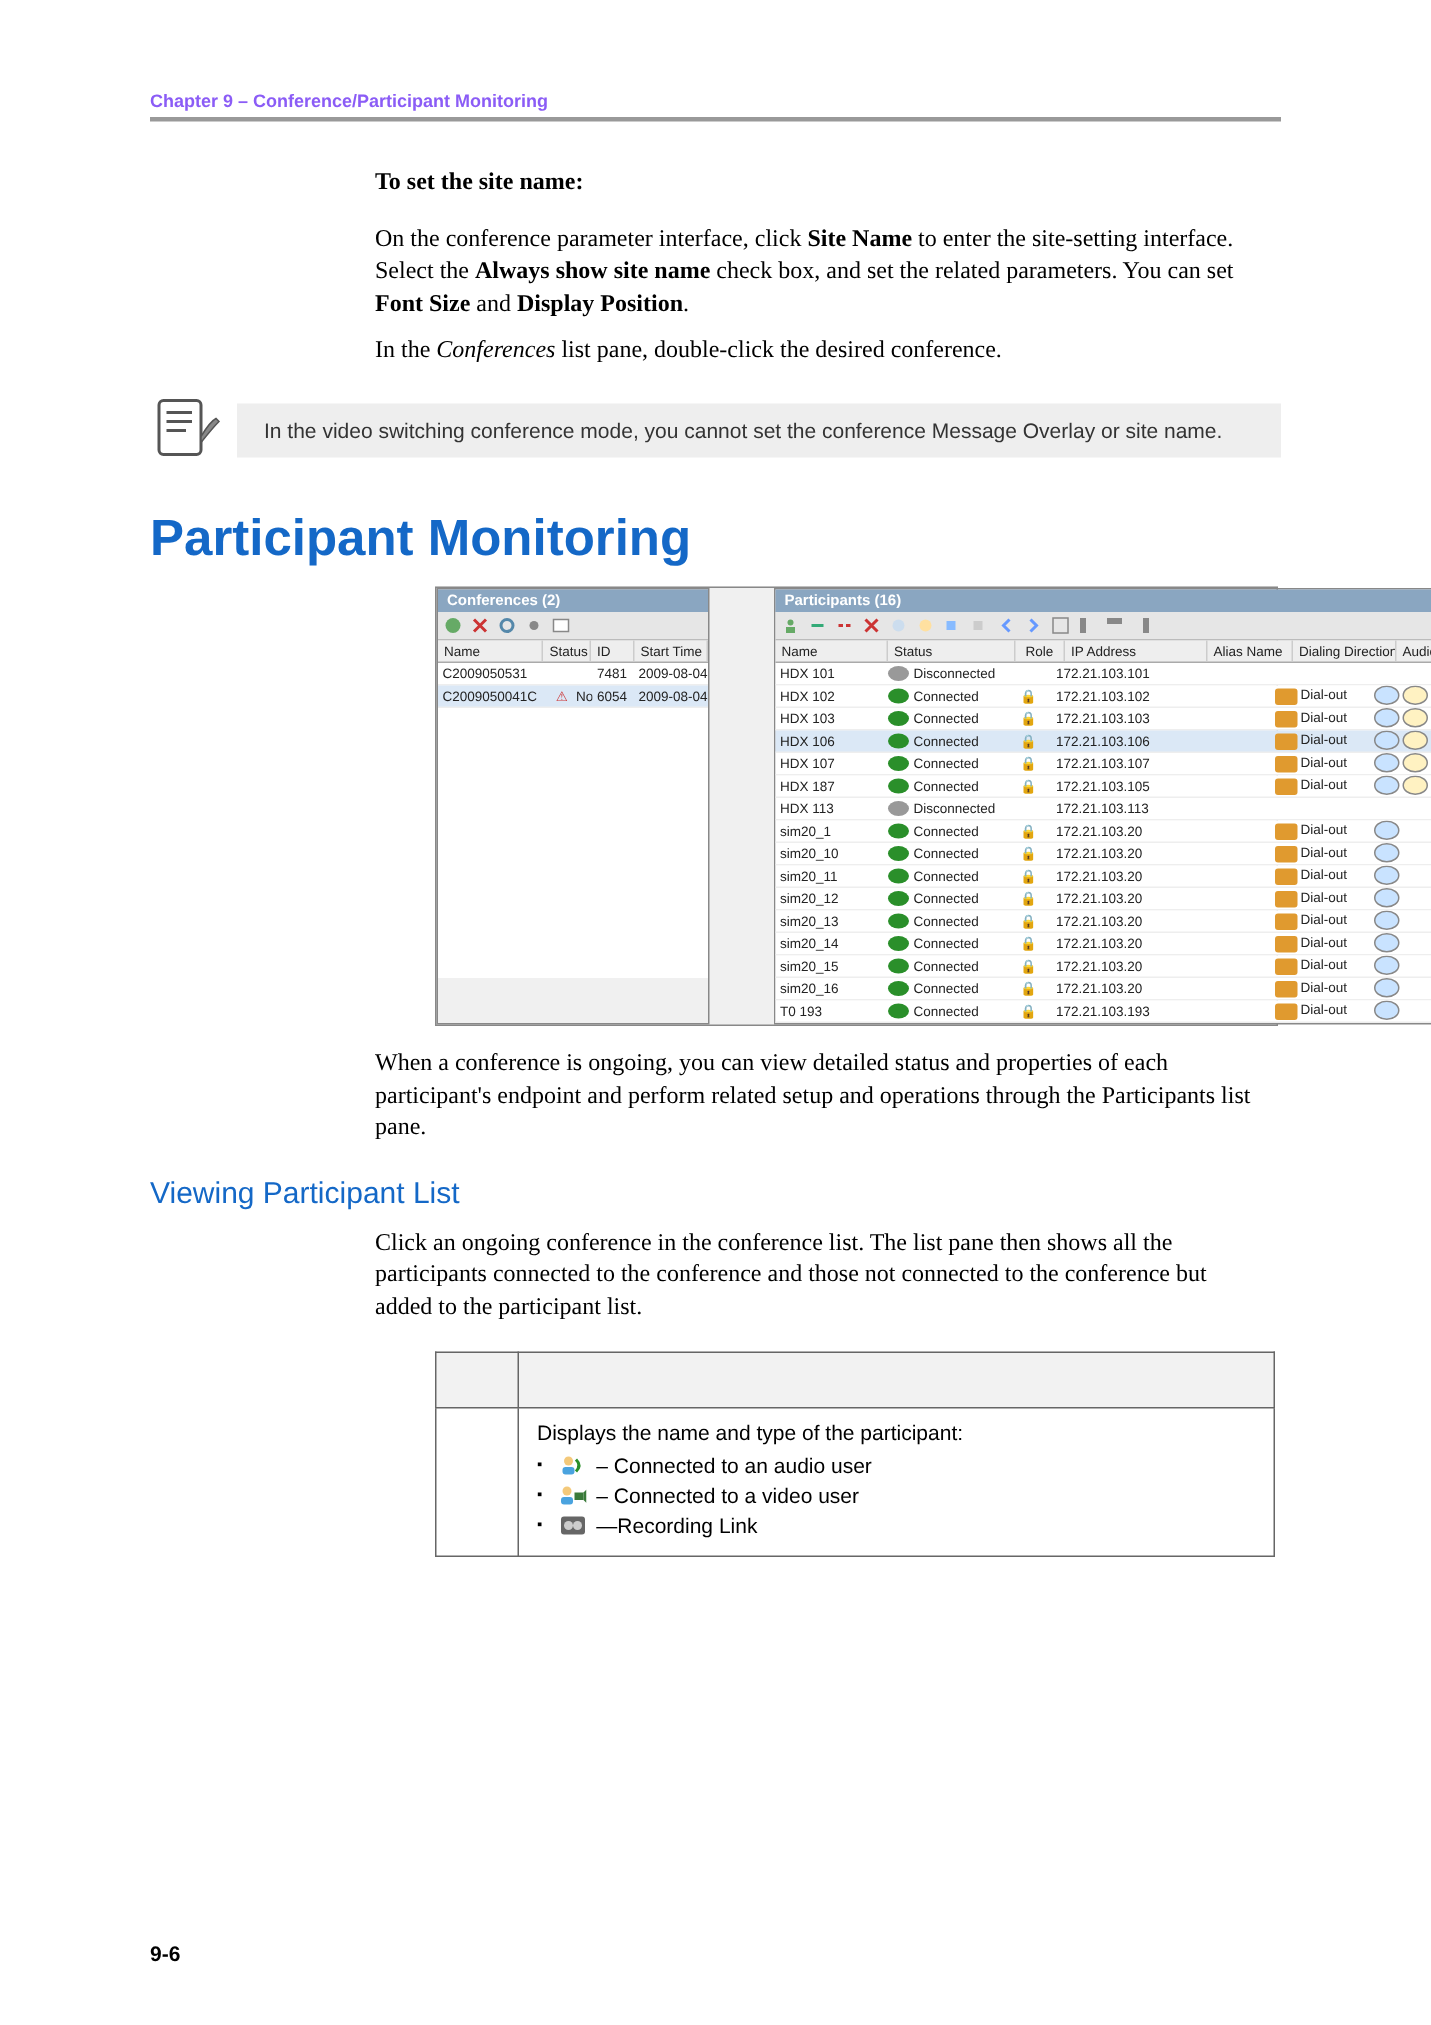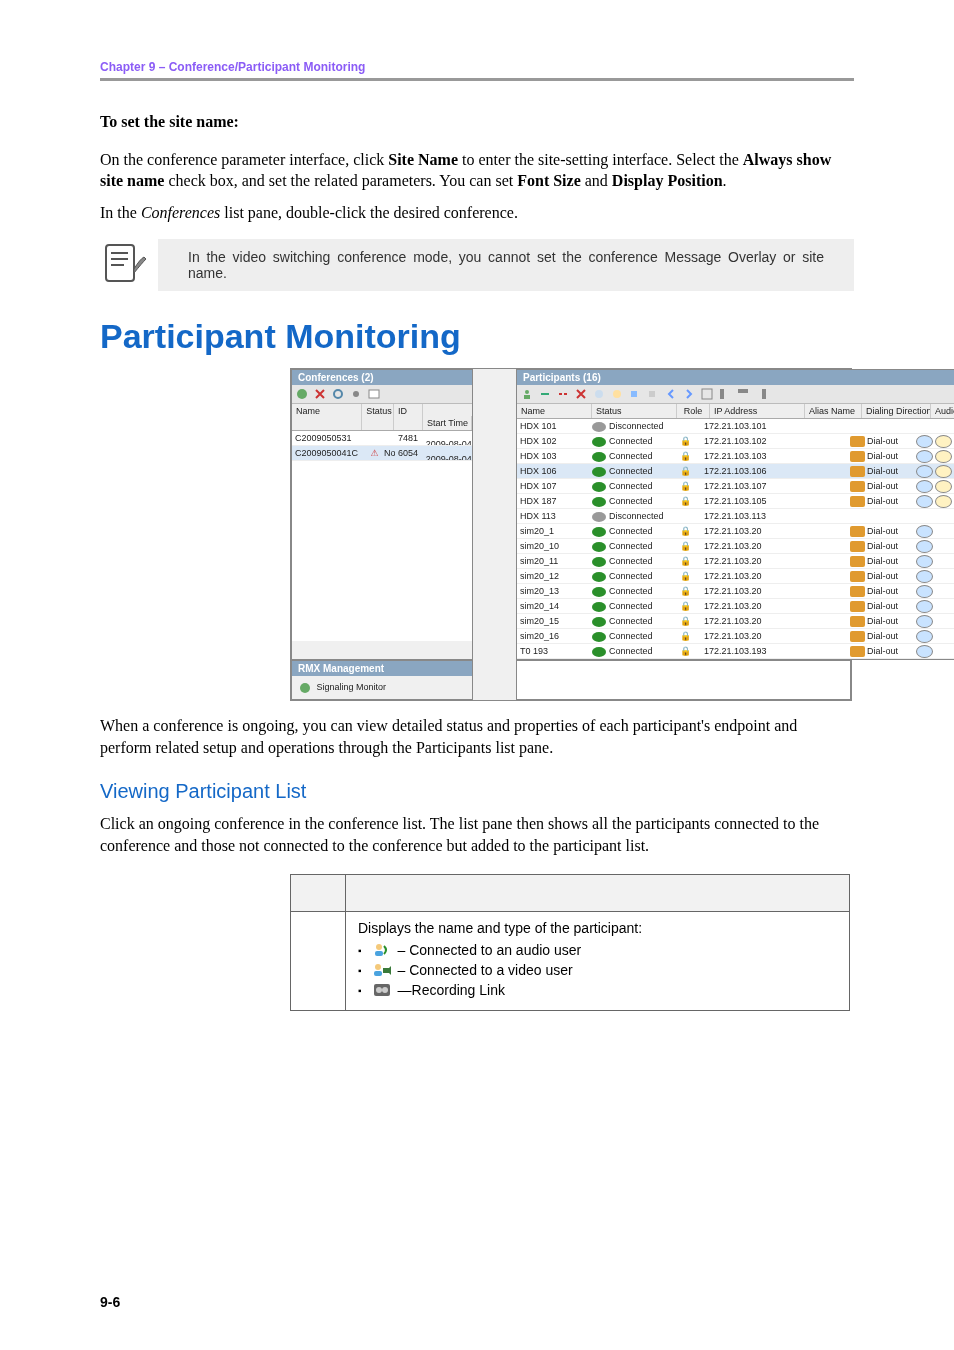--- a/index.html
+++ b/index.html
@@ -1,47 +1,47 @@
 <!DOCTYPE html>
 <html><head>
 <meta charset="utf-8">
 <style>
   html,body{margin:0;padding:0;background:#fff;color:#000;font-family:"Times New Roman",serif;}
   body{width:954px;height:1350px;position:relative;}
   .page{padding:60px 100px 0 100px;}
   .chapter-bar{font-family:Arial,Helvetica,sans-serif;font-size:12px;font-weight:bold;color:#8b5cf6;}
   .hr{border:0;border-top:3px solid #999;margin:4px 0 30px 0;}
-  .body-block{margin-right:20px;font-size:16px;line-height:1.35;}
+  .body-block{margin-left:150px;margin-right:20px;font-size:16px;line-height:1.35;}
   .bold-lead{font-weight:bold;}
   .indent-p{margin:10px 0 10px 0;}
   .ital{font-style:italic;}
   .note-row{display:flex;align-items:center;margin:16px 0 24px 0;}
   .note-icon{width:58px;flex:0 0 58px;}
   .note-icon svg{width:48px;height:48px;}
-  .note-text{flex:1;background:#eee;padding:10px 30px;font-family:Arial,Helvetica,sans-serif;font-size:14px;color:#333;text-align:justify;}
+  .note-text{flex:1;background:#eee;padding:10px 18px;font-family:Arial,Helvetica,sans-serif;font-size:14px;color:#333;text-align:justify;}
   h1.section-title{font-family:Arial,Helvetica,sans-serif;color:#1468c7;font-size:34px;font-weight:bold;margin:26px 0 12px 0;}
   h2.sub-title{font-family:Arial,Helvetica,sans-serif;color:#1468c7;font-size:20px;font-weight:normal;margin:22px 0 8px 0;}
   
   .app-screenshot{width:560px;margin:6px 0 14px 190px;border:1px solid #888;font-family:Tahoma,Arial,sans-serif;font-size:10px;color:#222;background:#f0f0f0;}
   .app-row{display:flex;gap:43px;}
   .pane{border:1px solid #888;}
   .pane-head{background:#8aa6c1;color:#fff;font-weight:bold;padding:2px 6px;font-size:10px;}
   .toolbar{display:flex;gap:6px;padding:3px 4px;background:#e6e6e6;border-bottom:1px solid #bbb;}
   .tb-ico{width:12px;height:12px;display:inline-block;}
   .col-head{background:#eee;border-bottom:1px solid #aaa;font-size:9px;display:flex;}
   .col-head span{padding:2px 4px;border-right:1px solid #ccc;overflow:hidden;white-space:nowrap;}
   .conf-pane{width:180px;flex:0 0 180px;}
   .part-pane{flex:1;}
   .row{display:flex;font-size:9px;border-bottom:1px solid #eee;background:#fff;align-items:center;height:14px;overflow:hidden;}
   .row.sel{background:#dbe8f6;}
   .row span{padding:1px 3px;overflow:hidden;white-space:nowrap;}
   .c-name{width:92px;}
   .c-status{width:34px;}
   .c-id{width:30px;}
-  .c-start{width:60px;margin-top:12px;}
+  .c-start{width:60px;}
   .p-name{width:66px;}
   .p-status{width:76px;}
   .p-role{width:24px;text-align:center;}
   .p-ip{width:86px;}
   .p-alias{width:48px;}
   .p-dir{width:60px;}
   .p-audio{width:36px;}
   .p-video{width:34px;}
   .p-enc{width:44px;}
   .dot-green{display:inline-block;width:8px;height:8px;border-radius:50%;background:#2a8f2a;margin-right:3px;vertical-align:middle;}
@@ -372,30 +372,20 @@
               <span class="p-role"><span class="lock">🔒</span></span>
               <span class="p-ip">172.21.103.193</span>
               <span class="p-alias"></span>
               <span class="p-dir"><span class="orange-ico"></span>Dial-out</span>
               <span class="p-audio"><span class="circ b"></span></span>
               <span class="p-video"><span class="vbar"></span><span class="vbar"></span><span class="vbar"></span></span>
               <span class="p-enc"></span>
             </div>
           </div>
       </div>
-    </div>
-    <div class="app-row">
-      <div class="rmk-pane">
-        <div class="rmk-head">RMX Management</div>
-        <div class="sigmon">
-          <span style="display:inline-block;width:10px;height:10px;border-radius:50%;background:#6a6;margin-right:4px;vertical-align:middle;"></span>
-          <span>Signaling Monitor</span>
-        </div>
-      </div>
-      <div style="flex:1;background:#fff;border:1px solid #888;"></div>
     </div>
   </div>
 
   <div class="body-block">
     <p class="indent-p">When a conference is ongoing, you can view detailed status and properties of each participant's endpoint and perform related setup and operations through the Participants list pane.</p>
   </div>
 
   <h2 class="sub-title">Viewing Participant List</h2>
 
   <div class="body-block">

